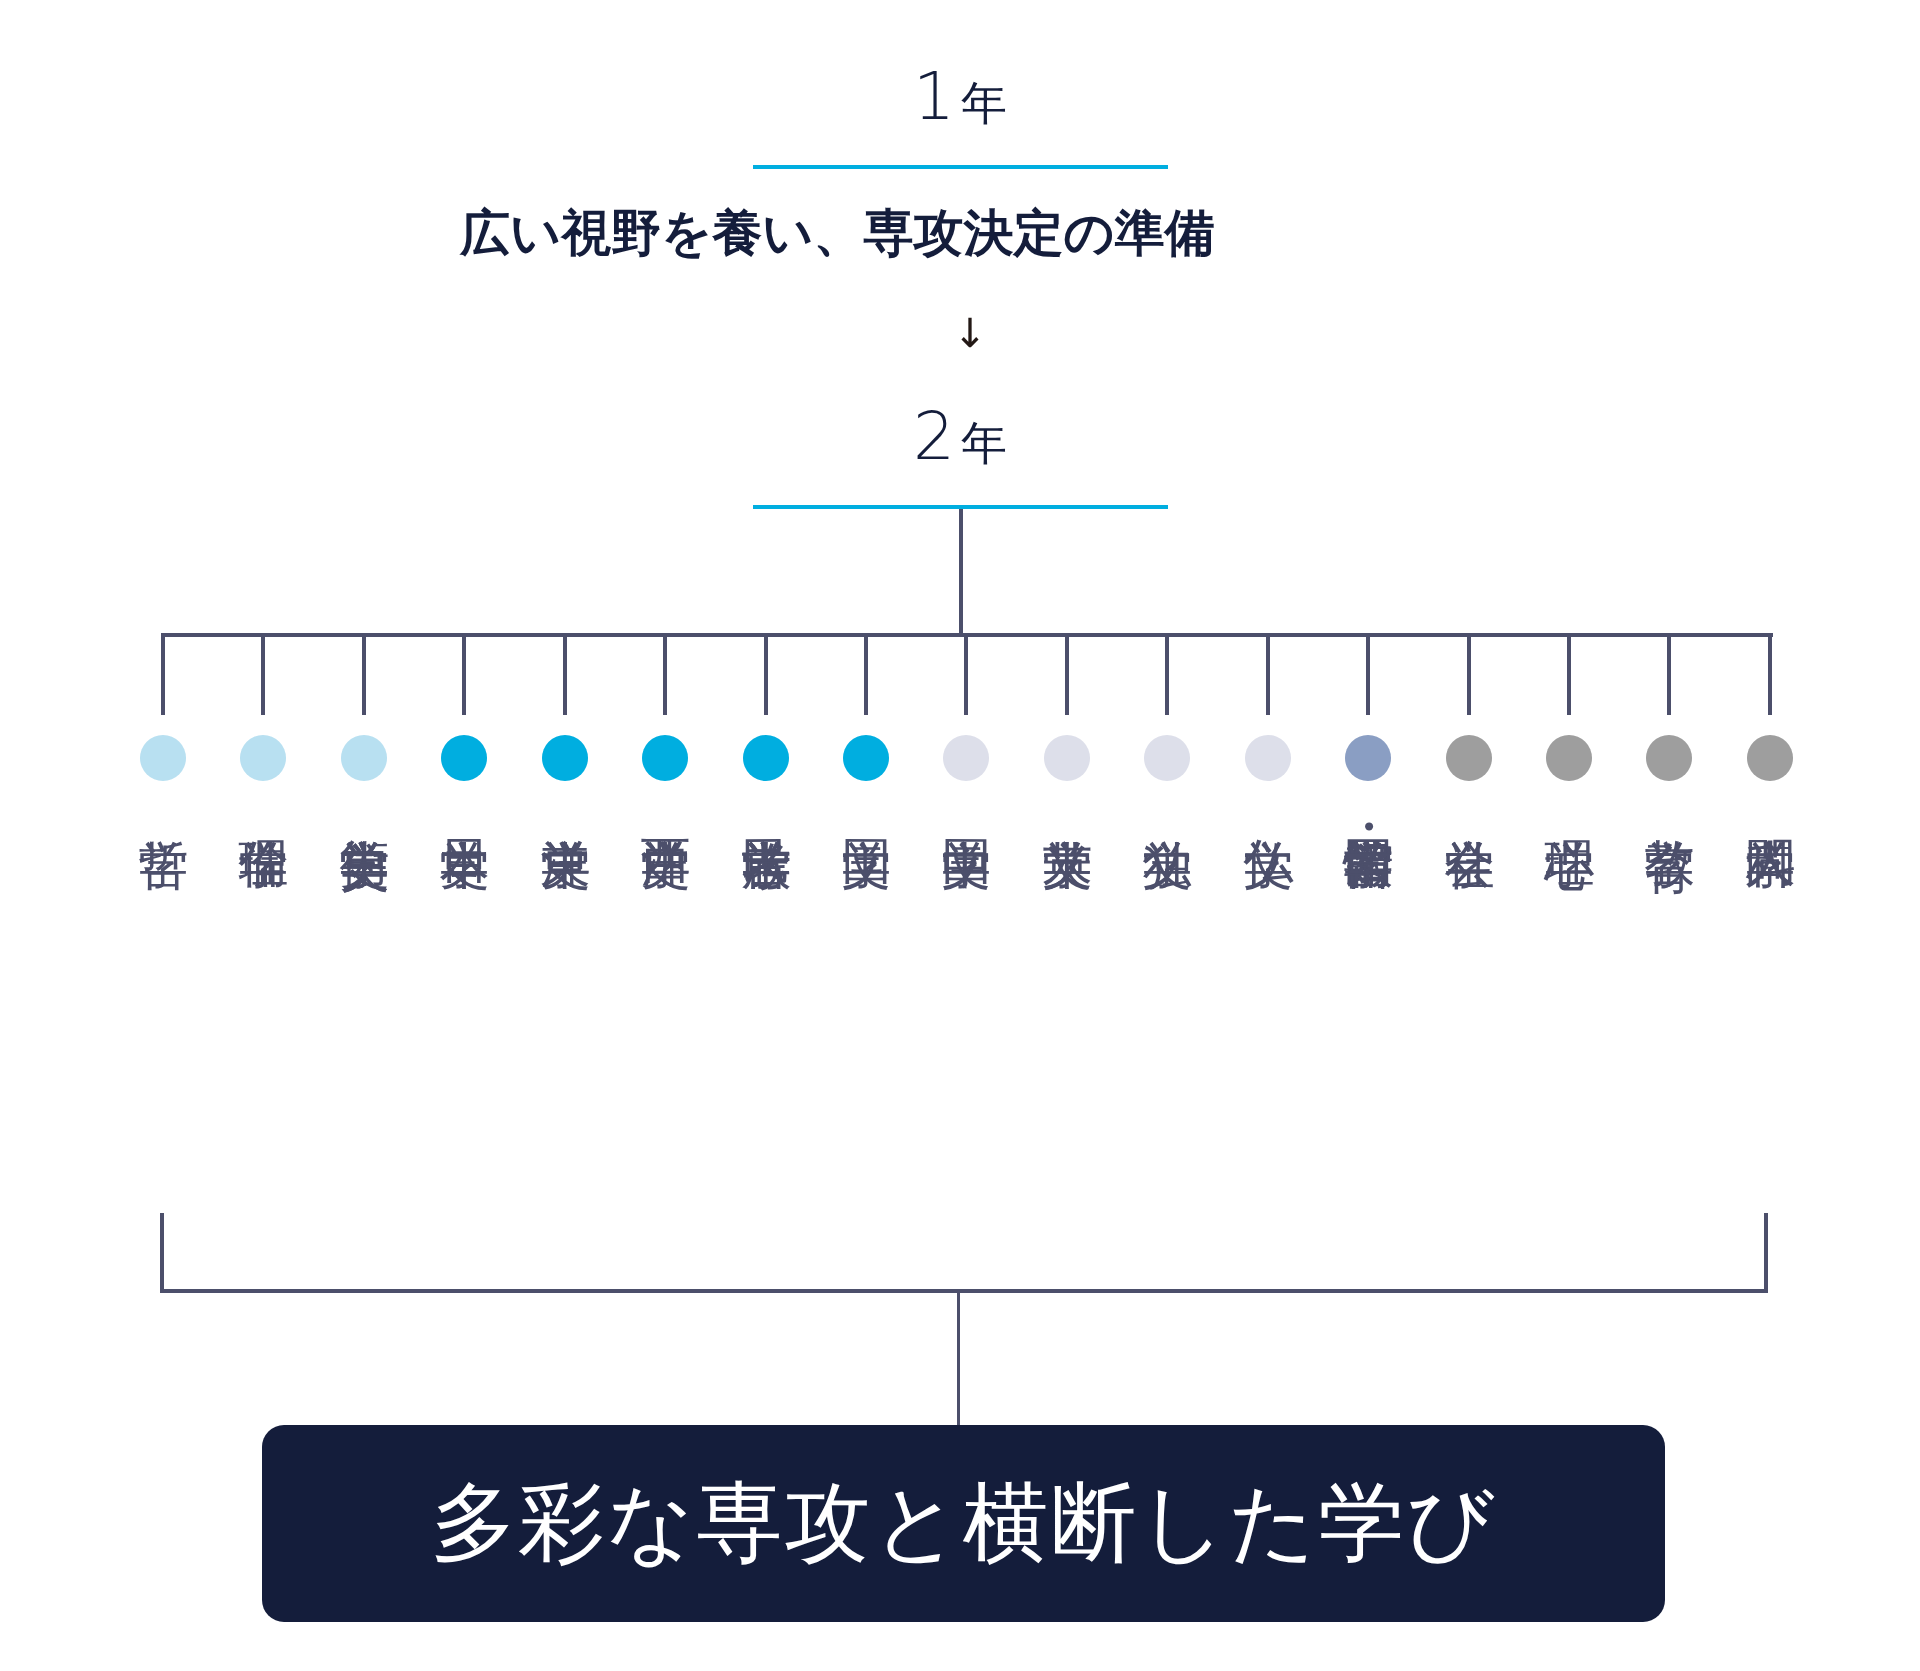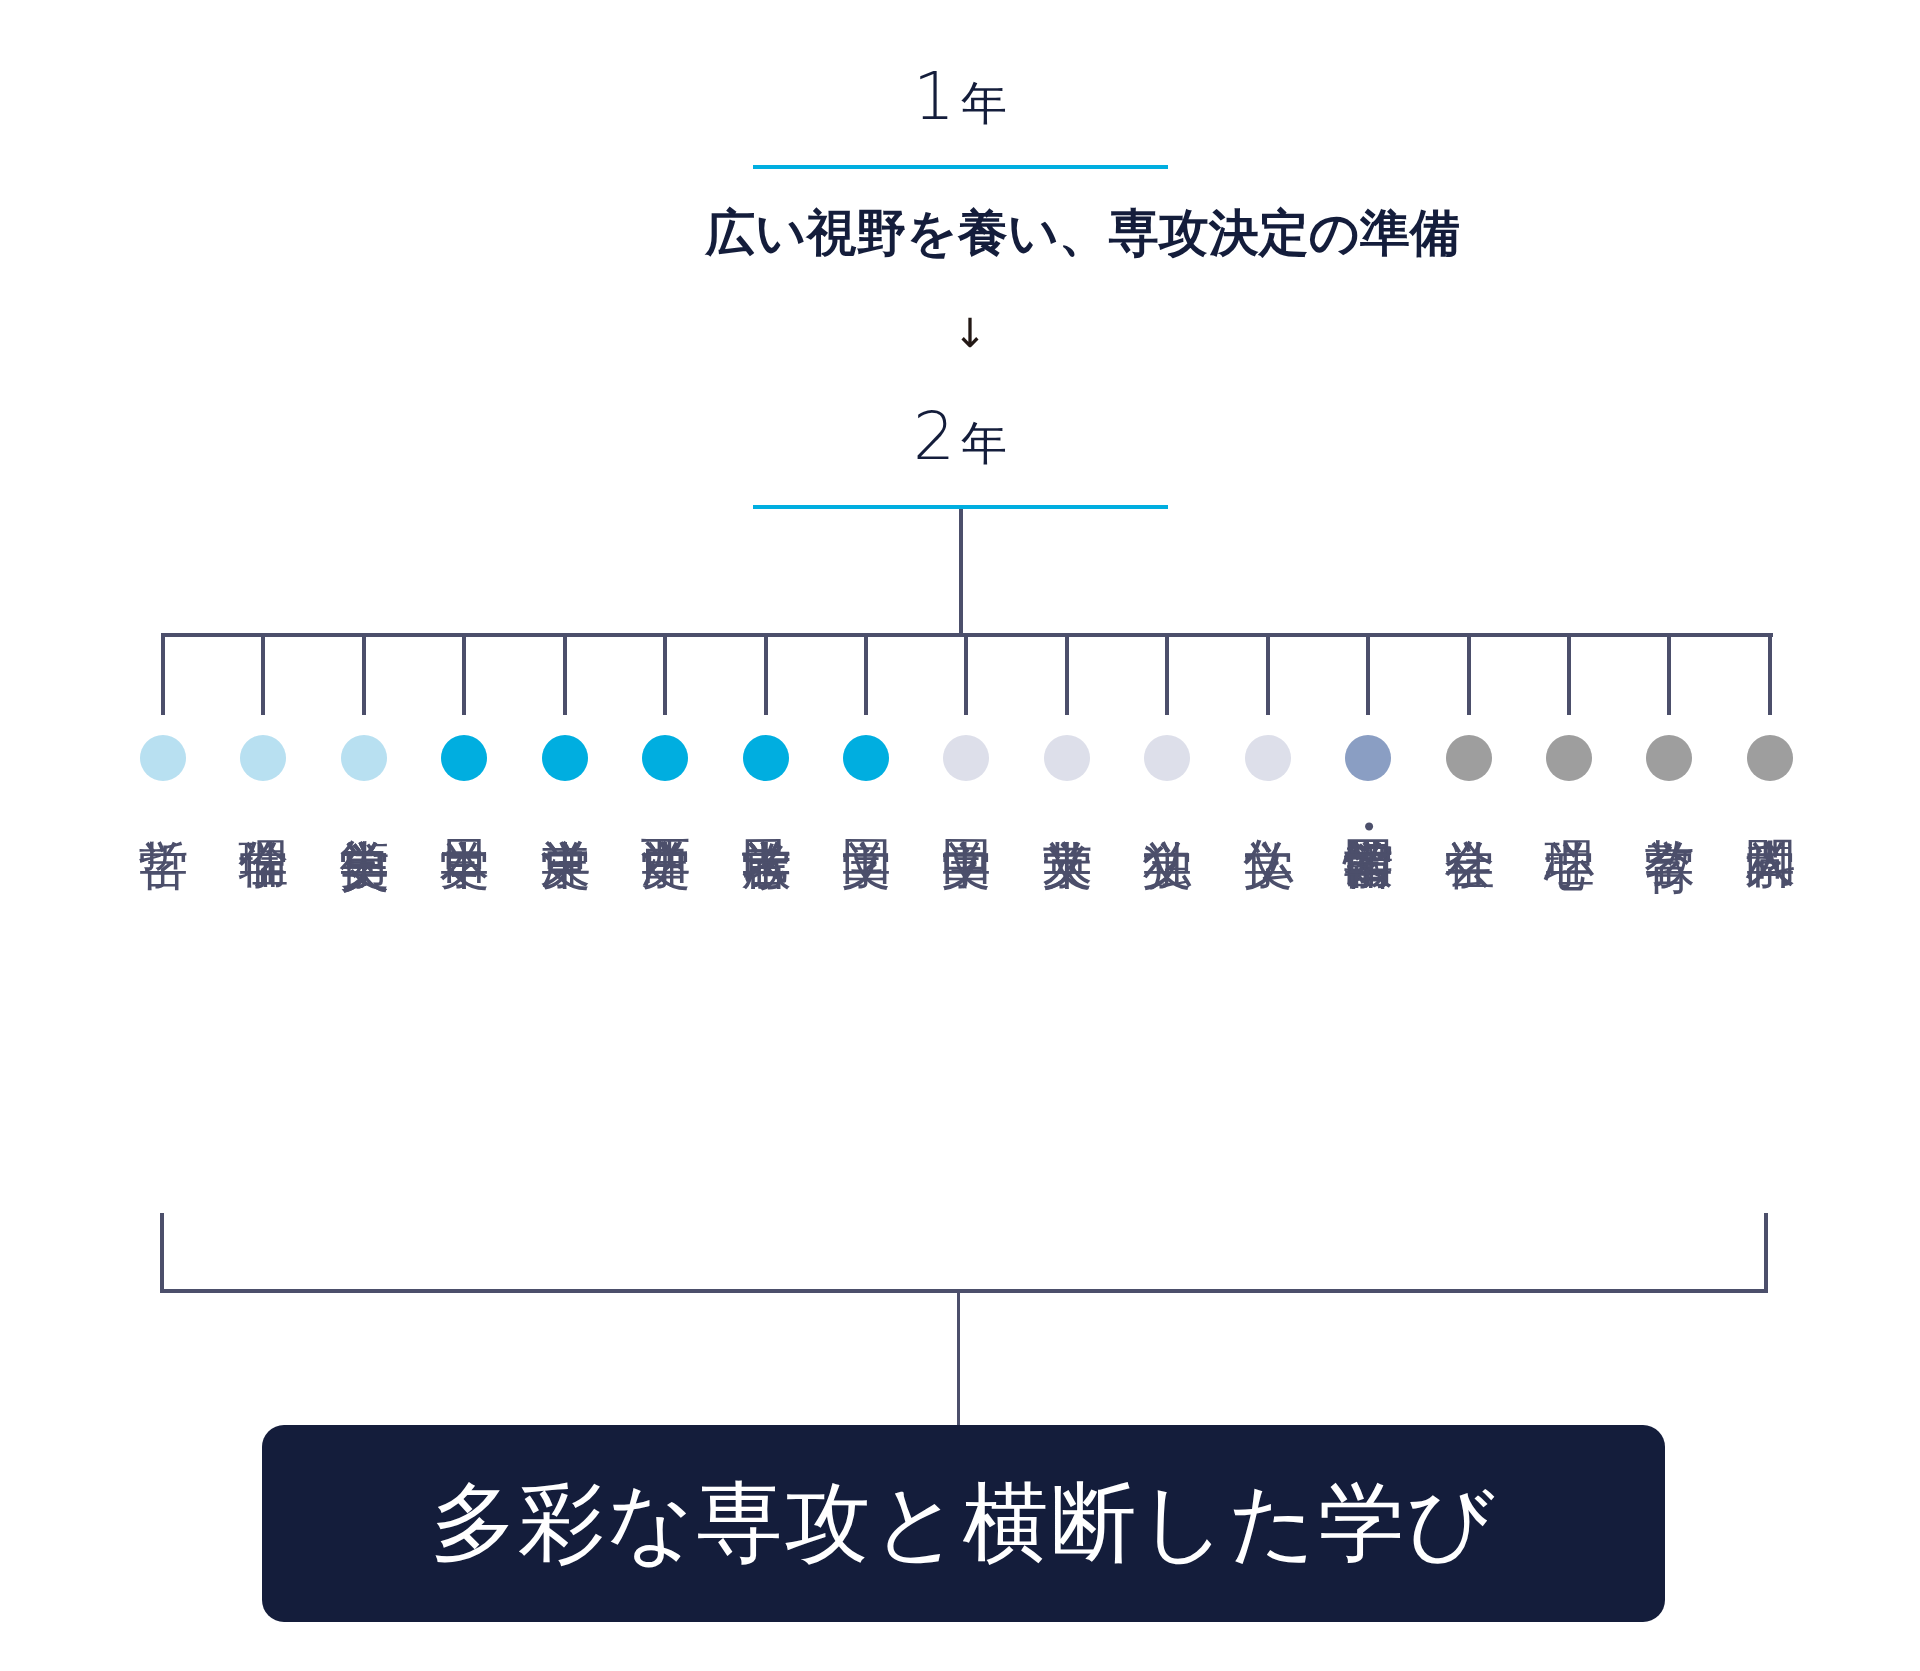--- a/index.html
+++ b/index.html
@@ -2,21 +2,21 @@
 <html><head>
   <meta charset="utf-8">
   <style>
     html, body { margin: 0; padding: 0; background: #ffffff; }
     body { width: 1920px; height: 1671px; position: relative; overflow: hidden;
            font-family: "DejaVu Sans", "Liberation Sans", sans-serif; color: #141d3b; }
     .year { position: absolute; left: 760px; width: 400px; text-align: center; color: #141d3b; white-space: nowrap; }
     .year .num { font-size: 66px; font-weight: 300; letter-spacing: 0; }
     .year .unit { font-size: 46px; font-weight: 500; margin-left: 6px; }
     .underline { position: absolute; left: 753px; width: 415px; height: 4px; background: #00aee0; }
-    .subtitle { position: absolute; left: 460px; width: 1000px; top: 200px; text-align: right;
+    .subtitle { position: absolute; left: 460px; width: 1000px; top: 200px; text-align: left;
                 font-size: 50px; font-weight: bold; color: #141d3b; white-space: nowrap; }
     .arrow { position: absolute; left: 940px; width: 60px; top: 310px; text-align: center; font-size: 40px; color: #231815; }
     .line { position: absolute; background: #4c4f6b; }
     .dot { position: absolute; width: 46px; height: 46px; border-radius: 50%; }
     .label { position: absolute; width: 60px; text-align: center; font-size: 50px; line-height: 59px;
              color: #4c4f6b; writing-mode: vertical-rl; text-orientation: upright; letter-spacing: 0; }
     .final-box { position: absolute; left: 262px; top: 1425px; width: 1403px; height: 197px;
                  background: #141d3b; border-radius: 22px; display: flex; align-items: center; justify-content: center; }
     .final-box span { color: #ffffff; font-size: 86px; font-weight: 500; letter-spacing: 2px; white-space: nowrap; font-family: Liberation Mono, monospace; }
   </style>

